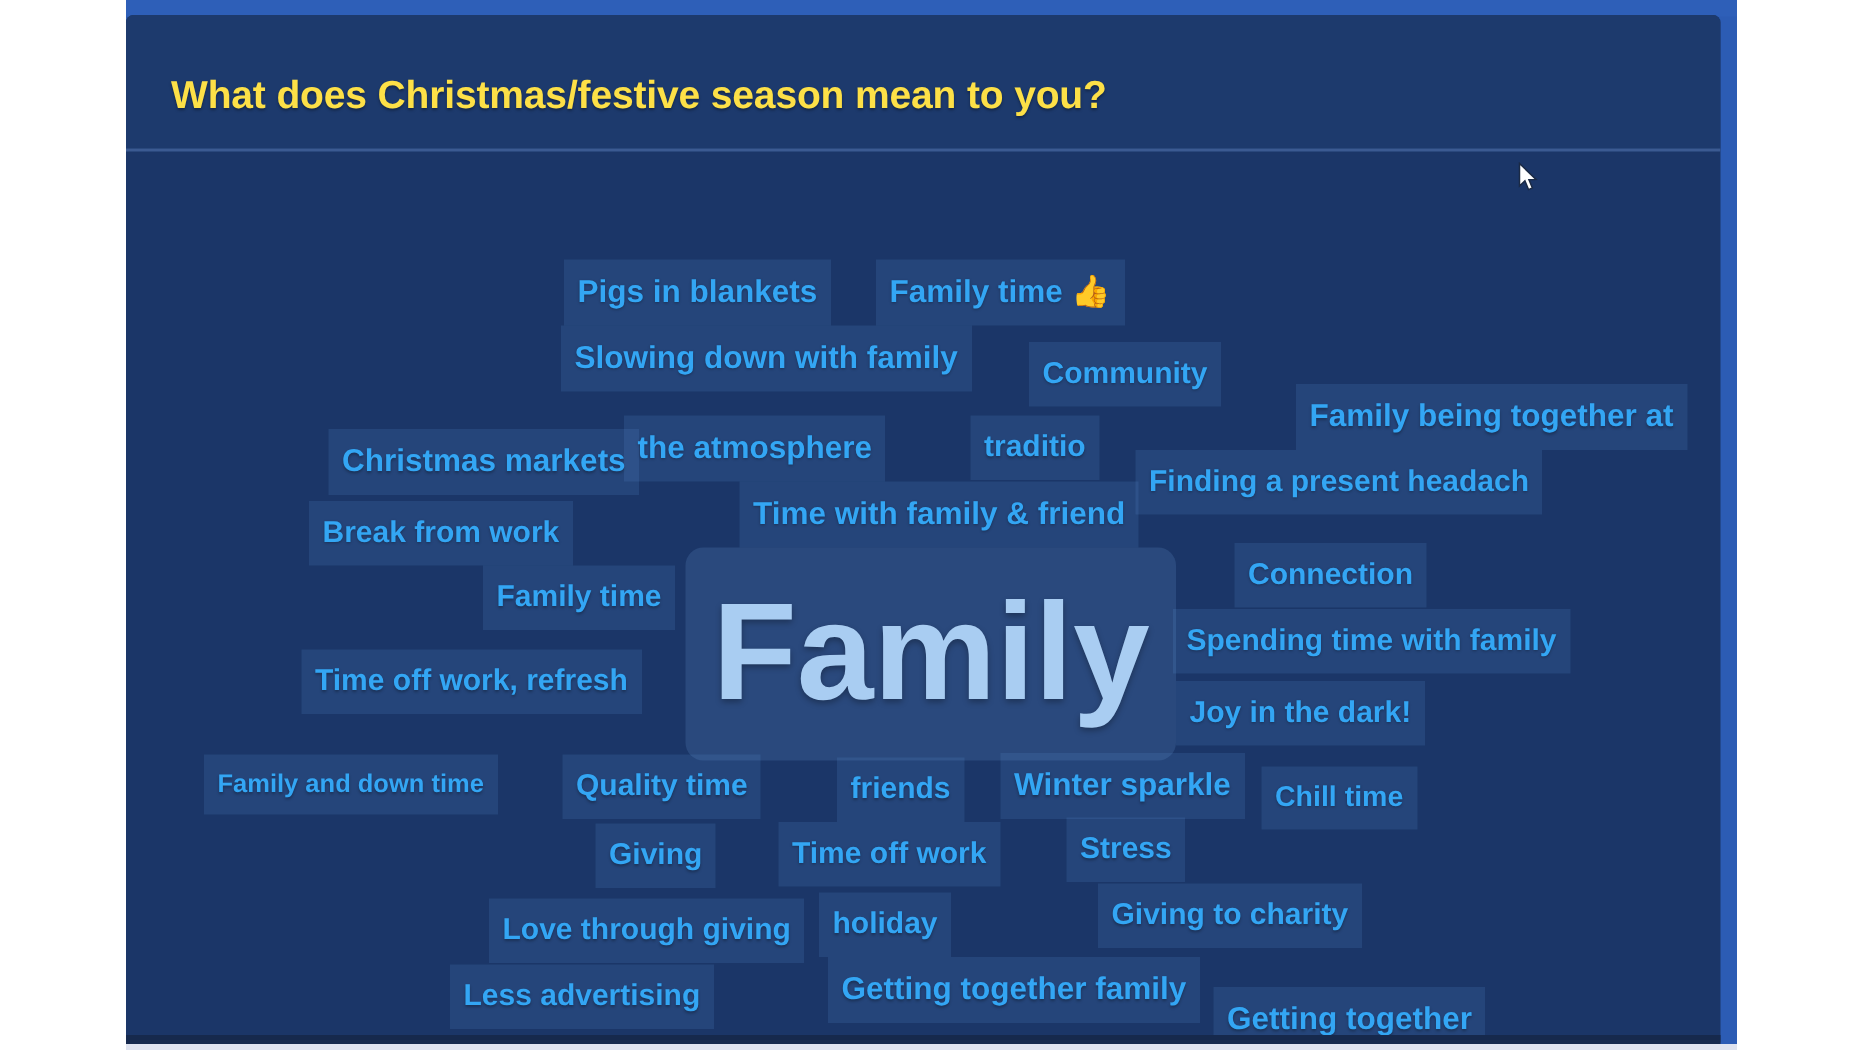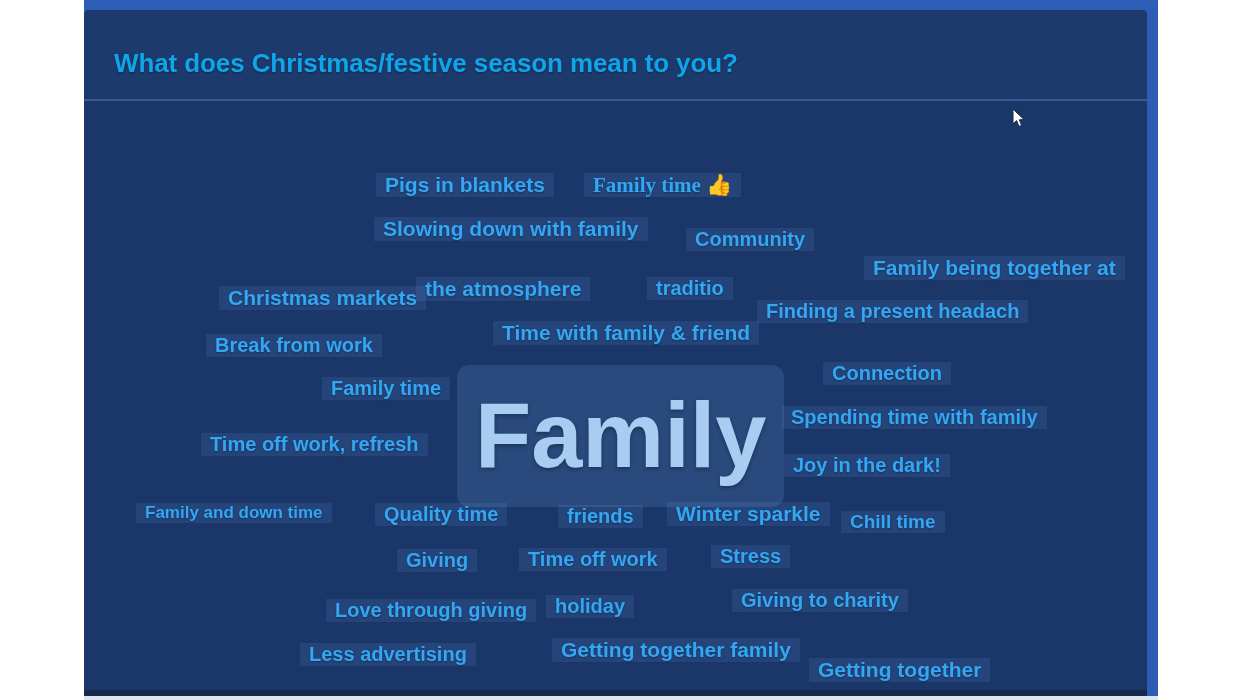--- a/index.html
+++ b/index.html
@@ -42,37 +42,37 @@
   .slide-header{
     position:absolute;left:0;top:0;width:1063px;height:89px;
     background:#1d3a6d;
   }
   .header-divider{
     position:absolute;left:0;top:89px;width:1063px;height:2px;
     background:#3b5a92;
   }
   .slide-title{
     position:absolute;left:30px;top:38px;
-    font-size:26px;font-weight:bold;color:#0ea5e9;
+    font-size:26px;font-weight:bold;color:#fde047;
     letter-spacing:-0.1px;white-space:nowrap;
     text-shadow:0 1px 2px rgba(0,0,0,0.35);
   }
 
   
   .cloud{
     position:absolute;left:0;top:91px;width:1063px;height:594px;
   }
   .chip{
     position:absolute;
     color:#33a6f4;
     font-weight:bold;
     white-space:nowrap;
     background:rgba(93,150,220,0.16);
     border-radius:0;
-    padding:0 9px;
+    padding:10px 9px;
     box-sizing:border-box;
     line-height:1.15;
     text-shadow:0 1px 2px rgba(0,0,0,0.30);
   }
   .chip.big{
     color:#a9cdf2;
     background:rgba(120,170,230,0.17);
     border-radius:12px;
     padding:18px 18px;
     text-shadow:0 2px 4px rgba(0,0,0,0.30);
@@ -99,21 +99,21 @@
 
   <div class="panel">
 
     <div class="slide-header">
       <div class="slide-title">What does Christmas/festive season mean to you?</div>
     </div>
     <div class="header-divider"></div>
 
     <div class="cloud" id="cloud">
         <div class="chip" style="left: 292px; top: 72px; font-size: 21px;"><span>Pigs in blankets</span></div>
-        <div class="chip" style="left: 500px; top: 72px; font-size: 21px; font-family: Liberation Serif, serif;"><span>Family time </span><span class="emoji">👍</span></div>
+        <div class="chip" style="left: 500px; top: 72px; font-size: 21px;"><span>Family time </span><span class="emoji">👍</span></div>
         <div class="chip" style="left: 290px; top: 116px; font-size: 21px;"><span>Slowing down with family</span></div>
         <div class="chip" style="left: 602px; top: 127px; font-size: 20px;"><span>Community</span></div>
         <div class="chip" style="left: 780px; top: 155px; font-size: 21px;"><span>Family being together at</span></div>
         <div class="chip" style="left: 118px; top: 185px; font-size: 21px; margin-left: 17px;"><span>Christmas markets</span></div>
         <div class="chip" style="left: 332px; top: 176px; font-size: 21px;"><span>the atmosphere</span></div>
         <div class="chip" style="left: 563px; top: 176px; font-size: 20px;"><span>traditio</span></div>
         <div class="chip" style="left: 673px; top: 199px; font-size: 20px;"><span>Finding a present headach</span></div>
         <div class="chip" style="left: 409px; top: 220px; font-size: 21px;"><span>Time with family &amp; friend</span></div>
         <div class="chip" style="left: 122px; top: 233px; font-size: 20px;"><span>Break from work</span></div>
         <div class="chip" style="left: 238px; top: 276px; font-size: 20px;"><span>Family time</span></div>

